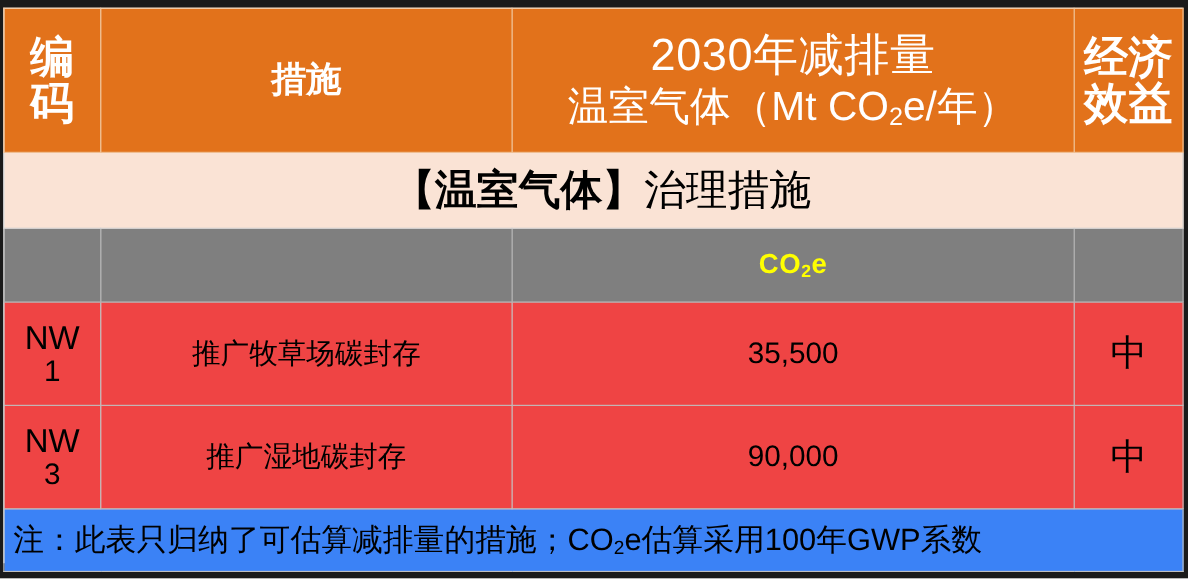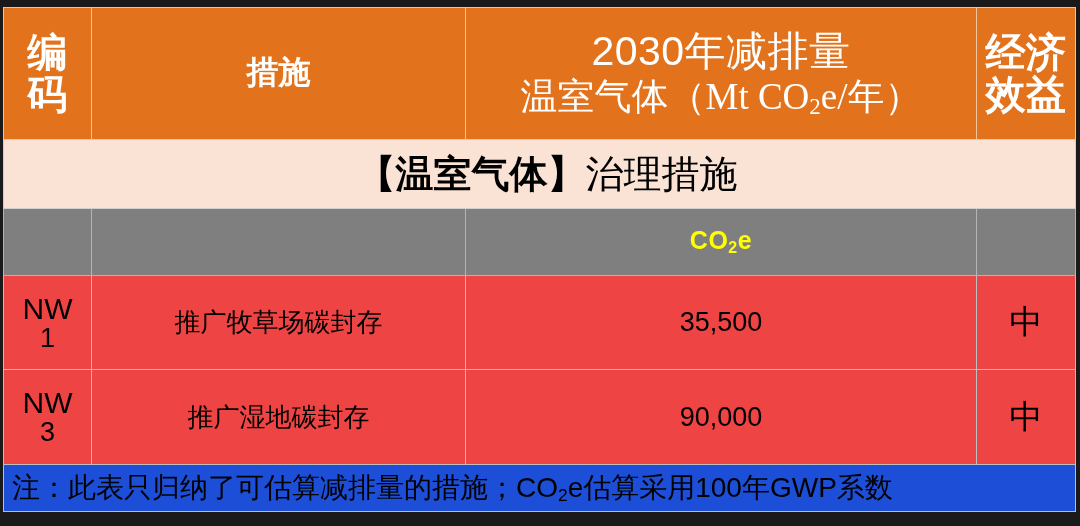--- a/index.html
+++ b/index.html
@@ -71,21 +71,20 @@
     font-weight: normal;
     font-size: 41px;
     letter-spacing: 0.5px;
     line-height: 1.18;
   }
   .hdr-val-line2 {
     font-weight: normal;
     font-size: 37px;
     line-height: 1.18;
     letter-spacing: 0px;
-    font-family: Liberation Serif, serif;
   }
   .hdr-val-line2 sub {
     font-size: 0.62em;
     vertical-align: -0.22em;
   }
 
   
   tr.section-row td {
     background: #FAE3D5;
     height: 69px;
@@ -137,22 +136,22 @@
     font-size: 27px;
     color: #000000;
   }
   td.econ-cell {
     font-size: 33px;
     color: #000000;
   }
 
   
   tr.note-row td {
-    height: 47px;
-    background: #1d4ed8;
+    height: 57px;
+    background: #3b82f6;
     text-align: left;
     font-size: 28px;
     color: #000000;
     padding-left: 8px;
     border-color: #bfbfbf;
     white-space: nowrap;
   }
   .note-text sub {
     font-size: 0.62em;
     vertical-align: -0.22em;

